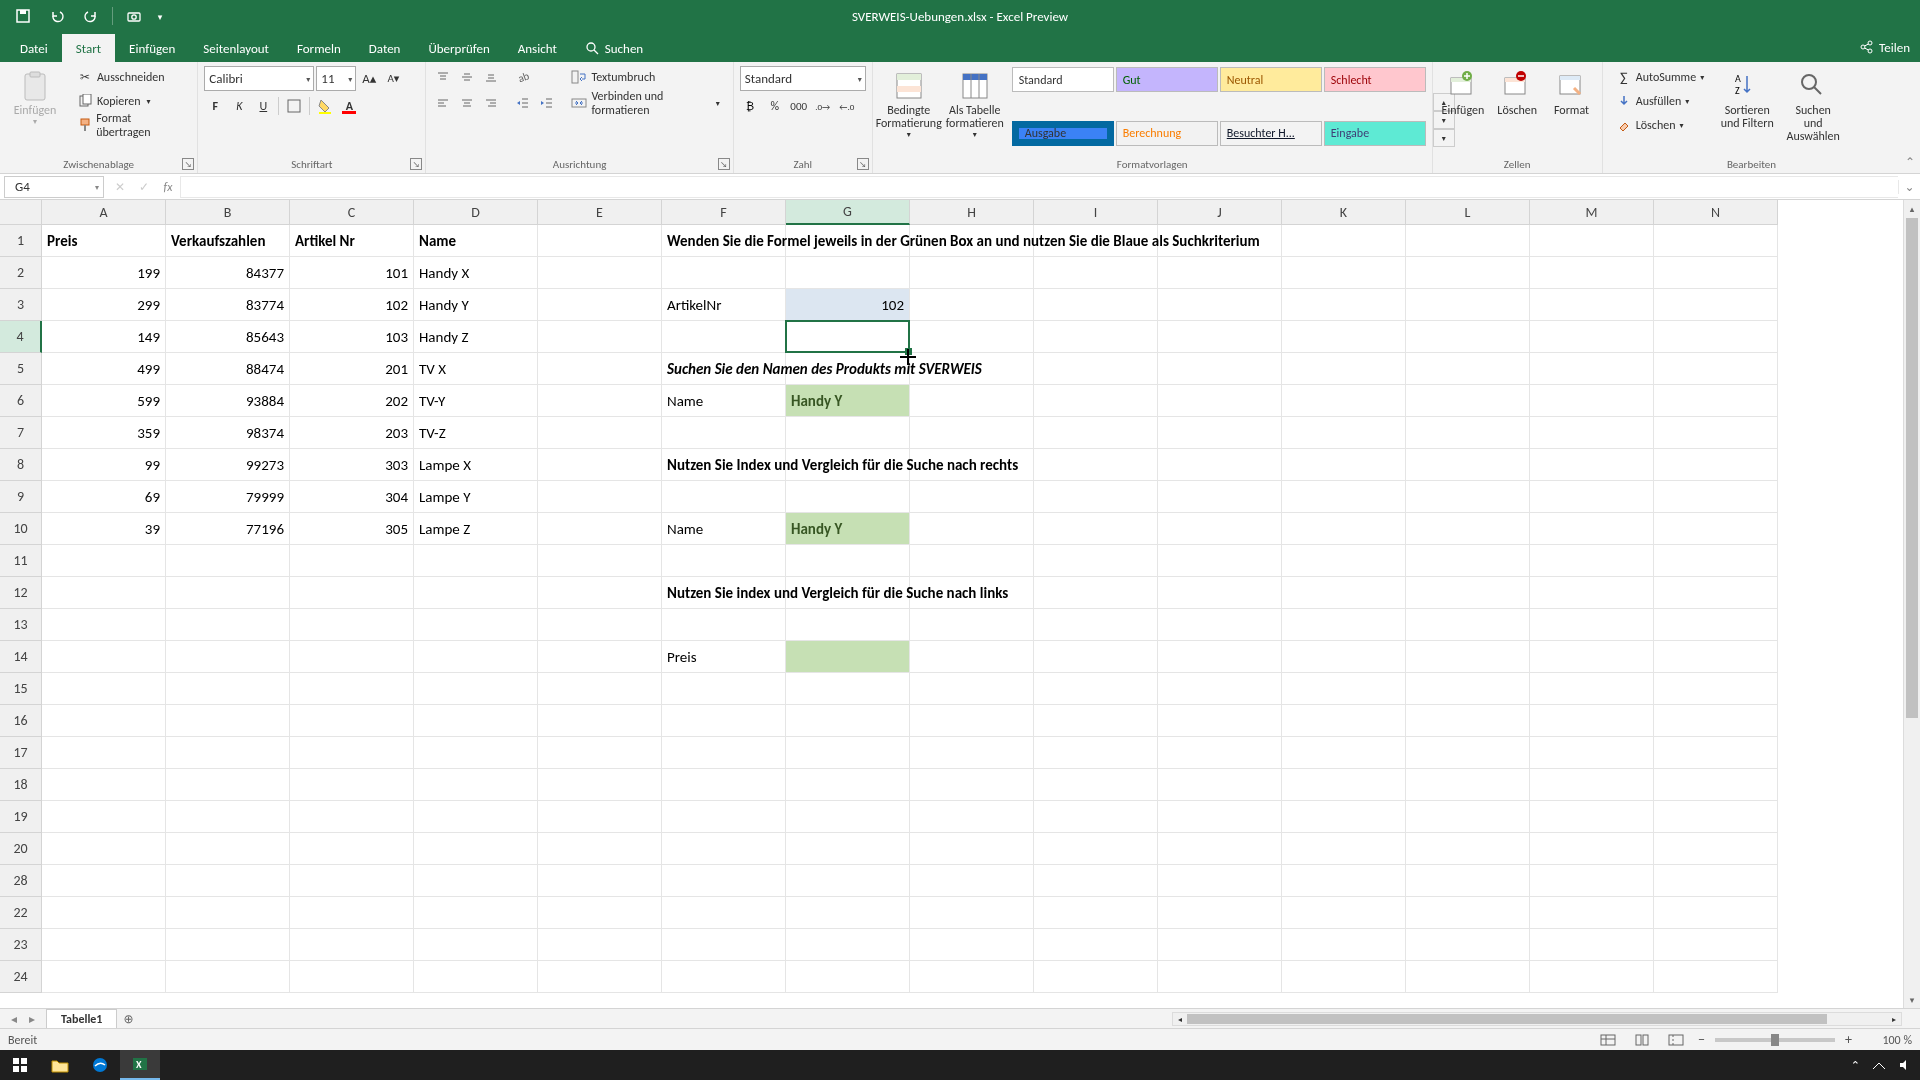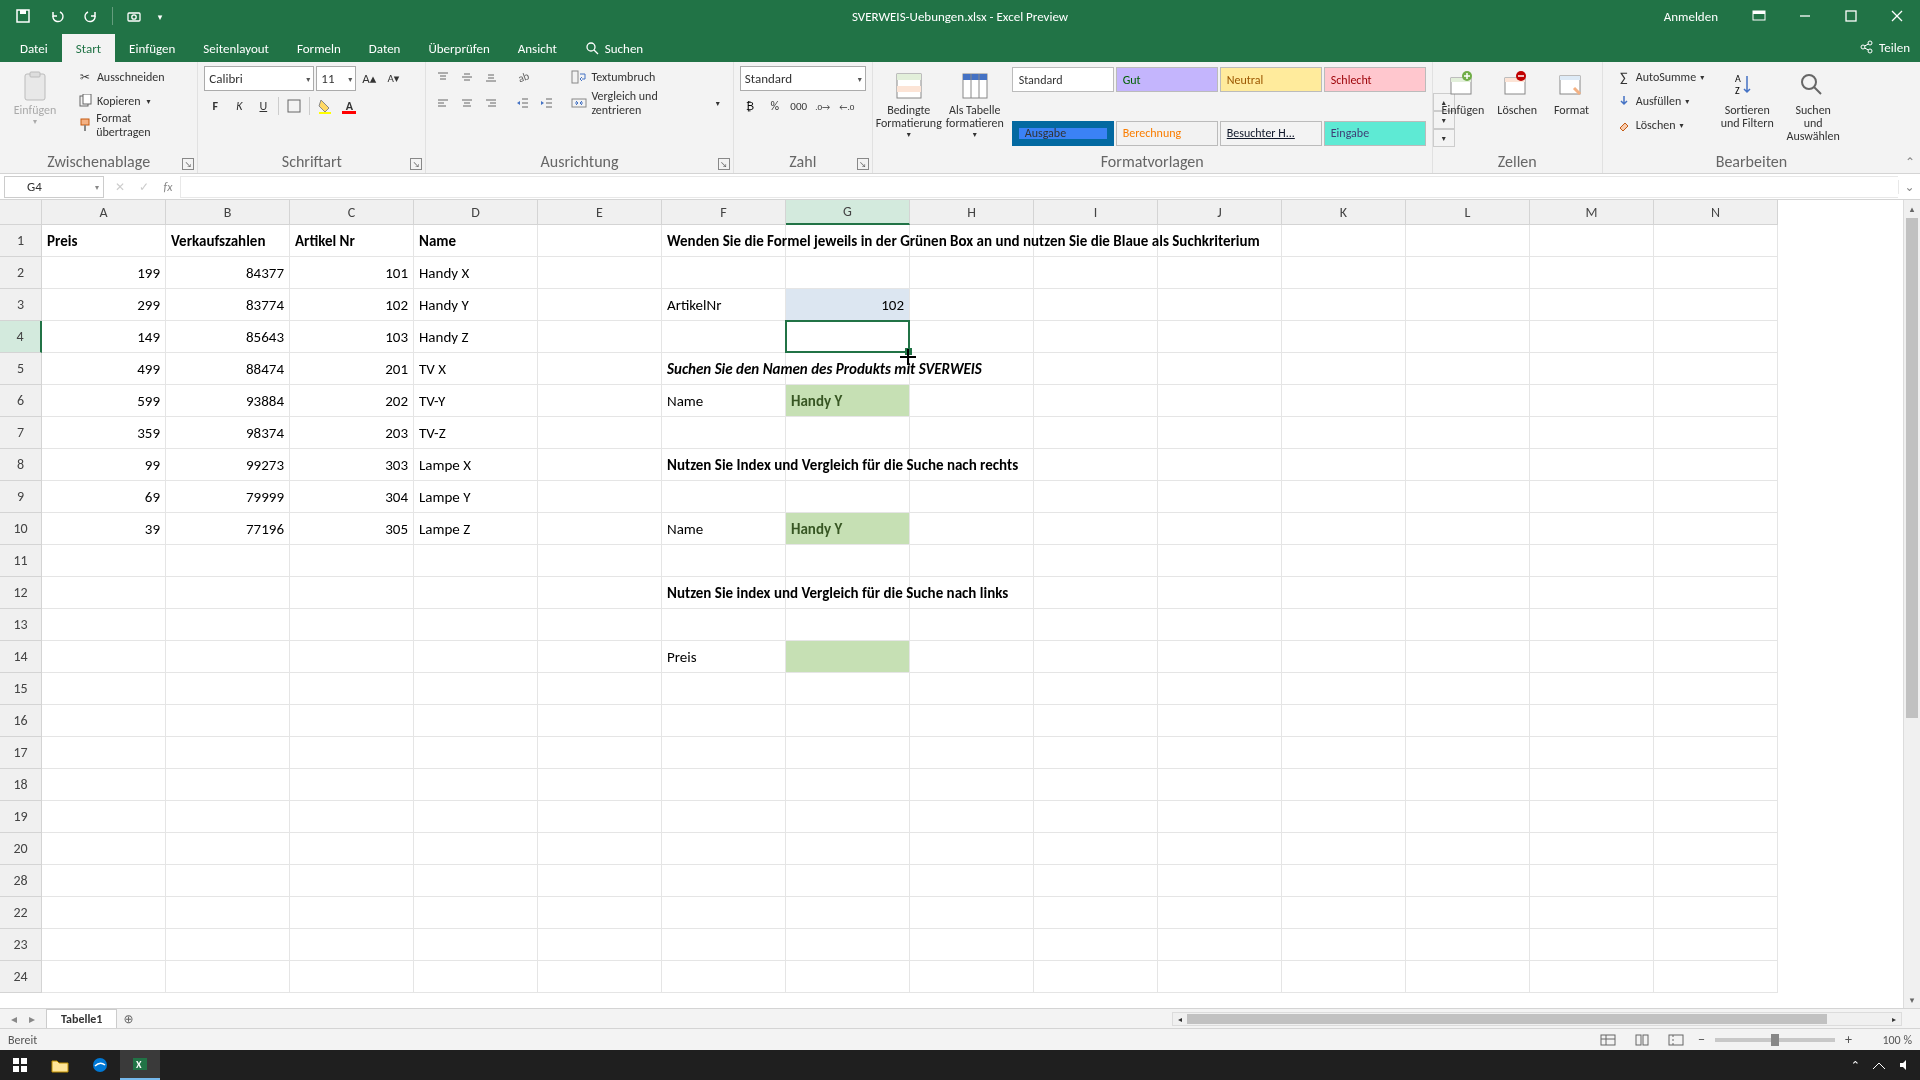--- a/index.html
+++ b/index.html
@@ -17,37 +17,37 @@
 
 
 .tabs { height:30px; background:#217346; display:flex; align-items:flex-end; padding-left:6px; color:#fff; font-size:13px; position:relative; }
 .tab { padding:0 14px; height:28px; display:flex; align-items:center; cursor:pointer;margin-top:16px; }
 .tab.active { background:#f3f3f3; color:#217346; }
 .tabs .share { position:absolute; right:10px; top:0; height:30px; display:flex; align-items:center; gap:6px; }
 
 
 .ribbon { height:112px; background:#f3f3f3; border-bottom:1px solid #d4d4d4; display:flex; }
 .group { border-right:1px solid #e1e1e1; display:flex; flex-direction:column; padding:4px 6px 0 6px; position:relative; }
-.group-label { position:absolute; bottom:2px; left:0; right:0; text-align:center; font-size:16px; color:#666; }
+.group-label { position:absolute; bottom:2px; left:0; right:0; text-align:center; font-size:11px; color:#666; }
 .group-body { flex:1; display:flex; gap:6px; }
 .col { display:flex; flex-direction:column; gap:2px; }
 .row { display:flex; gap:2px; align-items:center; }
 .rbtn { height:22px; padding:0 6px; display:flex; align-items:center; gap:4px; font-size:12px; cursor:pointer; border:1px solid transparent; }
 .ico { width:16px; height:16px; display:inline-flex; align-items:center; justify-content:center; }
 .big { display:flex; flex-direction:column; align-items:center; width:60px; padding:4px 2px; cursor:pointer; text-align:center; font-size:12px; line-height:1.1; }
 .big .bigico { width:32px; height:32px; margin-bottom:2px; }
 .sel { height:25px; border:1px solid #ababab; background:#fff; display:flex; align-items:center; padding:0 4px; font-size:13px; position:relative; }
 .sel .dd { position:absolute; right:3px; font-size:8px; color:#555; }
 .sqbtn { width:22px; height:22px; display:flex; align-items:center; justify-content:center; border:1px solid transparent; cursor:pointer; }
 .stylecell { width:102px; height:25px; border:1px solid #bbb; display:flex; align-items:center; padding:0 6px; font-size:12px; margin:1px; }
 .dlaunch { position:absolute; bottom:3px; right:3px; width:12px; height:12px; border:1px solid #888; font-size:8px; display:flex; align-items:center; justify-content:center; color:#666; cursor:pointer;}
 
 
 .fbar { height:26px; border-bottom:1px solid #d4d4d4; display:flex; align-items:center; background:#fff; }
-.namebox { width:100px; height:22px; border:1px solid #ccc; margin:0 4px; display:flex; align-items:center; padding:0 22px; font-size:13px; position:relative;}
+.namebox { width:100px; height:22px; border:1px solid #ccc; margin:0 4px; display:flex; align-items:center; padding:0 10px; font-size:13px; position:relative;}
 .namebox .dd{position:absolute;right:4px;font-size:8px;color:#888;}
 .fbar .fxbtn { width:24px; display:flex; align-items:center; justify-content:center; color:#888; }
 .fbar .fxinput { flex:1; height:22px; border:1px solid #e8e8e8; border-right:none; padding:0 6px; }
 .fbar .expand { width:22px; border-left:1px solid #e8e8e8; display:flex; align-items:center; justify-content:center; color:#888;}
 
 
 .gridwrap { position:absolute; top:200px; left:0; right:0; bottom:42px; background:#fff; overflow:hidden;}
 .grid { display:grid; grid-template-columns:42px 124px 124px 124px 124px 124px 124px 124px 124px 124px 124px 124px 124px 124px 124px; grid-auto-rows:32px; }
 .hdr { background:#f0f0f0; border-right:1px solid #d4d4d4; border-bottom:1px solid #d4d4d4; display:flex; align-items:center; justify-content:center; font-size:14px; color:#444; }
 .hdr.sel-col { background:#d3eadd; border-bottom:2px solid #217346;}
@@ -124,45 +124,20 @@
     <div class="qat-sep"></div>
     <div class="qbtn">
         <svg width="16" height="16">
           <rect x="2" y="5" width="12" height="8" rx="1" fill="none" stroke="#fff" stroke-width="1.3"></rect>
           <circle cx="8" cy="9" r="2.2" fill="none" stroke="#fff" stroke-width="1.3"></circle>
         </svg>
       </div>
     <div class="qbtn" style="width:14px;font-size:9px;">▾</div>
   </div>
   <div class="title">SVERWEIS-Uebungen.xlsx - Excel Preview</div>
-  <div class="winbtns">
-    <div class="acct">Anmelden</div>
-    <div class="winbtn">
-        <svg width="14" height="14">
-          <rect x="1" y="2" width="12" height="9" fill="none" stroke="#fff"></rect>
-          <rect x="1" y="2" width="12" height="3" fill="#fff"></rect>
-        </svg>
-      </div>
-    <div class="winbtn">
-        <svg width="12" height="12">
-          <line x1="1" y1="6" x2="11" y2="6" stroke="#fff" stroke-width="1.3"></line>
-        </svg>
-      </div>
-    <div class="winbtn">
-        <svg width="12" height="12">
-          <rect x="1" y="1" width="10" height="10" fill="none" stroke="#fff" stroke-width="1.3"></rect>
-        </svg>
-      </div>
-    <div class="winbtn">
-        <svg width="12" height="12">
-          <line x1="1" y1="1" x2="11" y2="11" stroke="#fff" stroke-width="1.3"></line>
-          <line x1="11" y1="1" x2="1" y2="11" stroke="#fff" stroke-width="1.3"></line>
-        </svg>
-      </div>
-  </div>
 </div>
 
 <div class="tabs">
   <div class="tab">Datei</div>
   <div class="tab active">Start</div>
   <div class="tab">Einfügen</div>
   <div class="tab">Seitenlayout</div>
   <div class="tab">Formeln</div>
   <div class="tab">Daten</div>
   <div class="tab">Überprüfen</div>
@@ -360,21 +335,21 @@
             <span>Textumbruch</span>
           </div>
         <div class="rbtn">
             <span class="ico">
               <svg width="16" height="16">
                 <rect x="1" y="4" width="14" height="8" fill="none" stroke="#888"></rect>
                 <path d="M4 8 L7 8 M9 8 L12 8" stroke="#4472c4"></path>
                 <path d="M5 6 L7 8 L5 10 M11 6 L9 8 L11 10" fill="none" stroke="#4472c4"></path>
               </svg>
             </span>
-            <span>Vergleich und zentrieren</span>
+            <span>Verbinden und formatieren</span>
             <span style="font-size:8px;margin-left:2px;">▾</span>
           </div>
       </div>
     </div>
     <div class="group-label">Ausrichtung</div>
     <div class="dlaunch">↘</div>
   </div>
 
   <div class="group" style="width:140px;">
     <div class="group-body">

